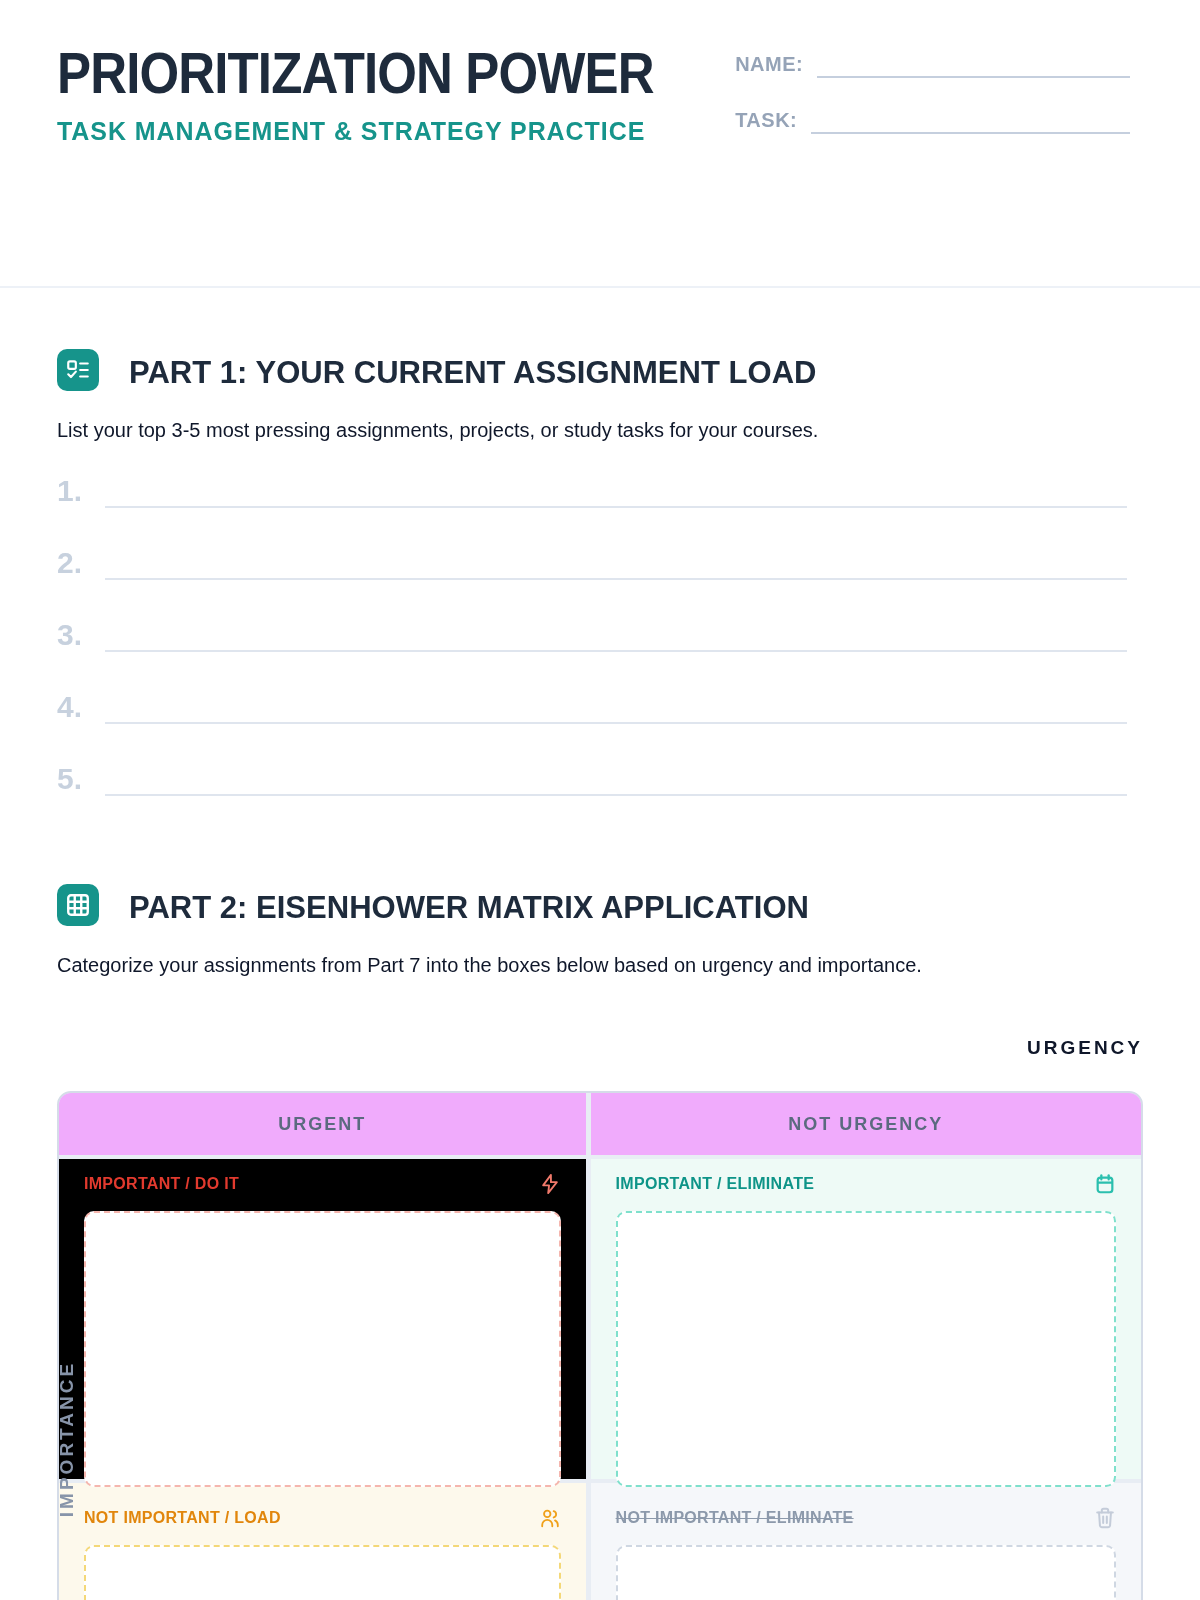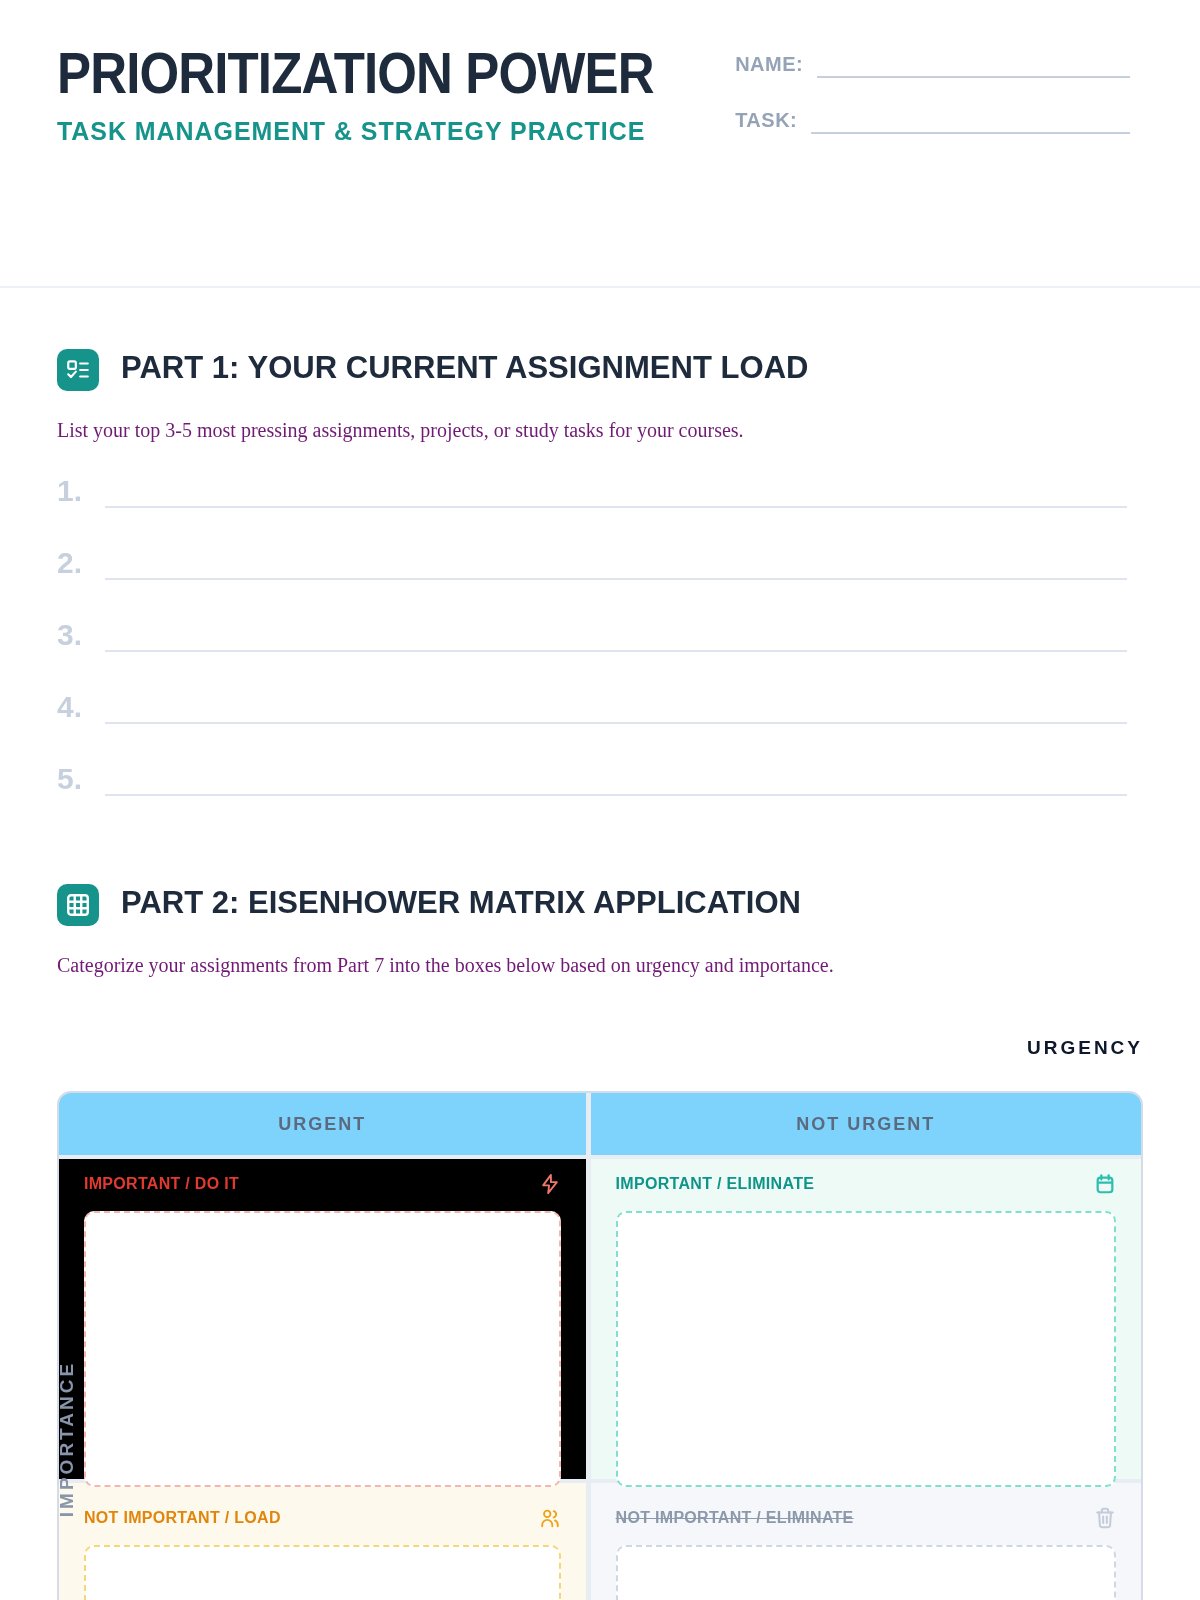--- a/index.html
+++ b/index.html
@@ -16,42 +16,42 @@
     letter-spacing:1px; display:inline-block; transform:scaleX(.96); transform-origin:left center; white-space:nowrap; display:block; }
   .name-date-block { width:400px; padding-top:8px; }
   .nd-row { display:flex; align-items:flex-start; }
   .nd-row + .nd-row { margin-top:30px; }
   .nd-label { font-size:20px; font-weight:bold; color:#95a3b7; letter-spacing:.5px; line-height:1; padding-top:2px; }
   .nd-line { flex:1; margin-left:14px; height:26px; border-bottom:2px solid #c5cfde; }
 
   .content { padding:0 57px; }
 
   
-  .section-head { display:flex; align-items:flex-start; gap:22px; }
+  .section-head { display:flex; align-items:flex-end; gap:30px; }
   .sec1 { margin-top:61px; }
   .sec2 { margin-top:50px; }
   .section-icon { width:42px; height:42px; background:#16948b; border-radius:10px;
     display:flex; align-items:center; justify-content:center; flex:none; }
   .section-title { font-size:32px; font-weight:bold; color:#1e2b3c; letter-spacing:0;
     transform:scaleX(.97); transform-origin:left center; white-space:nowrap; }
-  .section-desc { margin-top:28px; font-size:20px; color:#701a75;font-family:Liberation Serif, serif; }
+  .section-desc { margin-top:28px; font-size:20px; color:#0f172a; }
 
   
   .task-list { margin-top:32px; padding-right:16px; }
   .task-item { display:flex; height:72px; }
   .task-num { width:48px; font-size:30px; font-weight:bold; color:#c7d1de; line-height:1.1; }
   .task-line { flex:1; height:34px; border-bottom:2px solid #dfe5ee; }
 
   
   .urgency-label { margin-top:60px; text-align:right; font-size:19px; font-weight:bold;
     color:#0f172a; letter-spacing:3px; }
   .matrix { margin-top:32px; position:relative; border:2px solid #d5dce8; border-radius:14px;
     background:#e8edf4; display:grid; grid-template-columns:531fr 555fr;
     grid-template-rows:62px 320px 400px; gap:4px 5px; overflow:visible; }
-  .m-header-cell { background:#7dd3fc; display:flex; align-items:center; justify-content:center;
+  .m-header-cell { background:#f0abfc; display:flex; align-items:center; justify-content:center;
     font-size:18px; font-weight:bold; color:#5b6a7f; letter-spacing:2px; }
   .mh-left { border-top-left-radius:12px; }
   .mh-right { border-top-right-radius:12px; }
   .quad { display:flex; flex-direction:column; padding:0 25px; overflow:visible; }
   .q-head { display:flex; justify-content:space-between; align-items:center; margin-top:14px; }
   .quad-bottom .q-head { margin-top:24px; }
   .q-label { font-size:16px; font-weight:bold; letter-spacing:.3px; }
   .q-dash { flex:1; margin-top:16px; border:2px dashed; border-radius:10px; background:#fff; }
   .quad-top .q-dash { margin-bottom:-8px; position:relative; z-index:2; }
   .quad-bottom .q-dash { margin-bottom:20px; }
@@ -139,21 +139,21 @@
     <span class="section-title">PART 2: EISENHOWER MATRIX APPLICATION</span>
   </div>
   <div class="section-desc">Categorize your assignments from Part 7 into the boxes below based on urgency and importance.</div>
 
   <div class="urgency-label">URGENCY</div>
 
   <div class="matrix">
     <div class="importance-label">IMPORTANCE</div>
 
     <div class="m-header-cell mh-left">URGENT</div>
-    <div class="m-header-cell mh-right">NOT URGENT</div>
+    <div class="m-header-cell mh-right">NOT URGENCY</div>
 
     <div class="quad quad-top q1">
       <div class="q-head">
         <span class="q-label">IMPORTANT / DO IT</span>
         <span class="q-icon">
           <svg width="22" height="22" viewBox="0 0 24 24" fill="none" stroke="#f0796b" stroke-width="2" stroke-linecap="round" stroke-linejoin="round">
             <path d="M13 2 L4.5 13.5 H11 L10 22 L19.5 10 H13 Z"></path>
           </svg>
         </span>
       </div>

